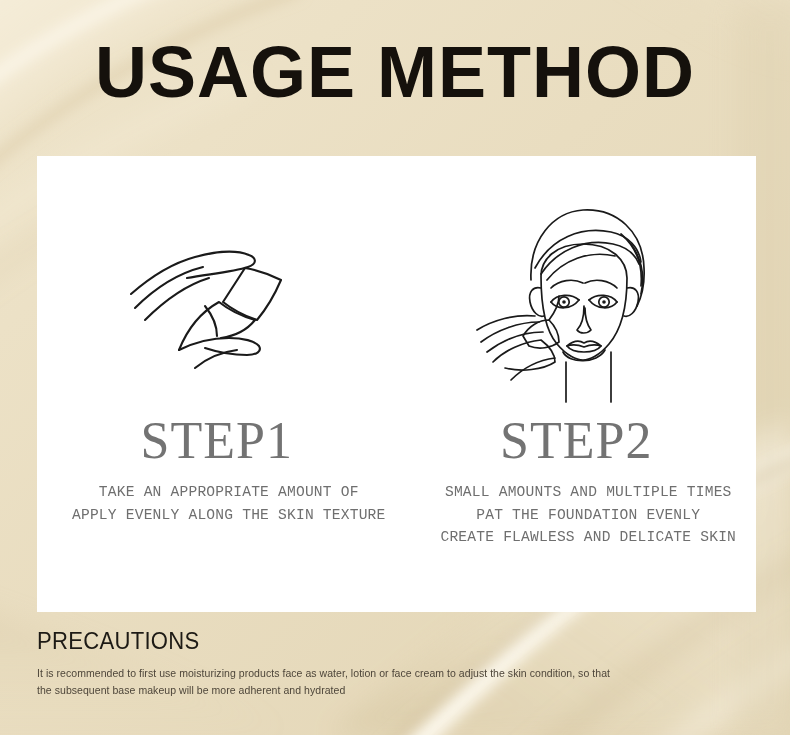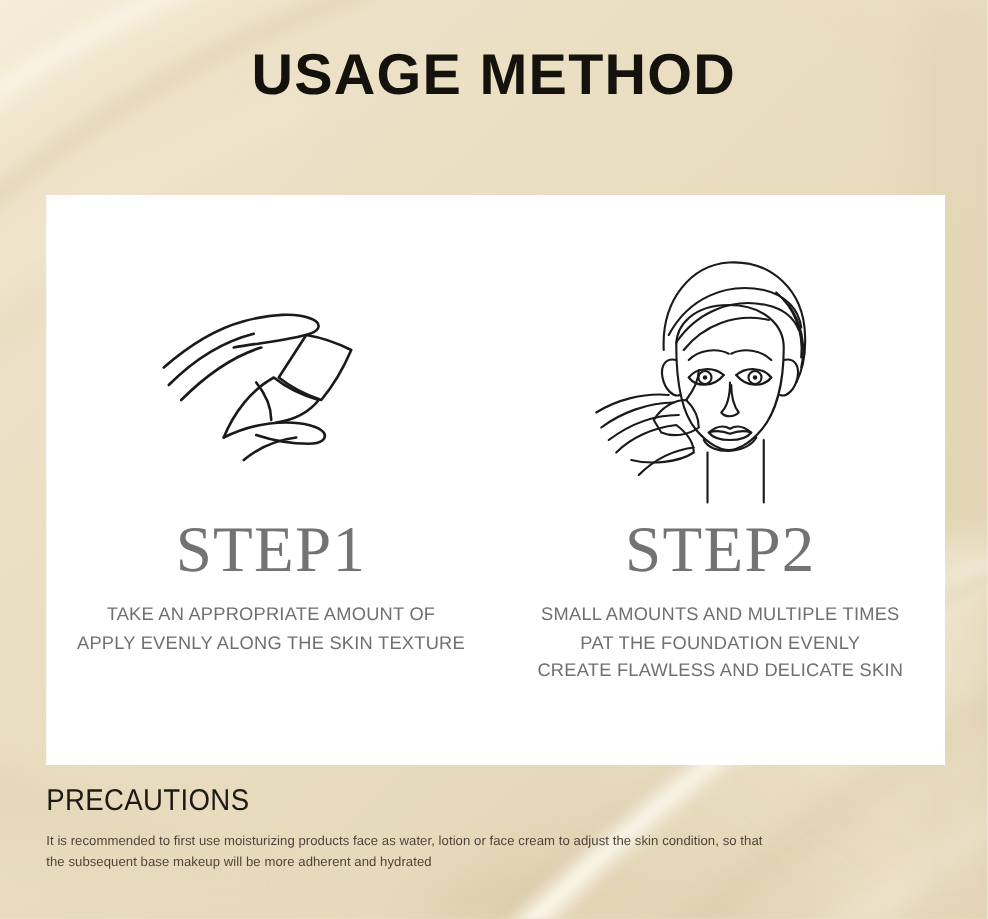--- a/index.html
+++ b/index.html
@@ -28,21 +28,21 @@
 
   
   #page-title {
     position: absolute;
     top: 36px;
     left: 0;
     width: 790px;
     text-align: center;
     font-family: "Liberation Sans", sans-serif;
     font-weight: bold;
-    font-size: 46px;
+    font-size: 72px;
     letter-spacing: 1px;
     color: #15110c;
     line-height: 1;
     white-space: nowrap;
   }
 
   
   #usage-card {
     position: absolute;
     left: 37px;
@@ -82,25 +82,25 @@
     font-family: "Liberation Serif", serif;
     font-size: 52px;
     letter-spacing: 1px;
     color: #737373;
     line-height: 1.05;
     white-space: nowrap;
   }
 
   .step-body {
     position: absolute;
-    left: 0;
+    left: 12px;
     top: 325px;
     width: 100%;
     text-align: center;
-    font-family: Liberation Sans, sans-serif;
+    font-family: Liberation Mono, monospace;
     font-size: 14.6px;
     letter-spacing: 0.2px;
     color: #6f6f6f;
     line-height: 1.55;
   }
   .step-body div { white-space: nowrap; }
 
   
   #precautions {
     position: absolute;

